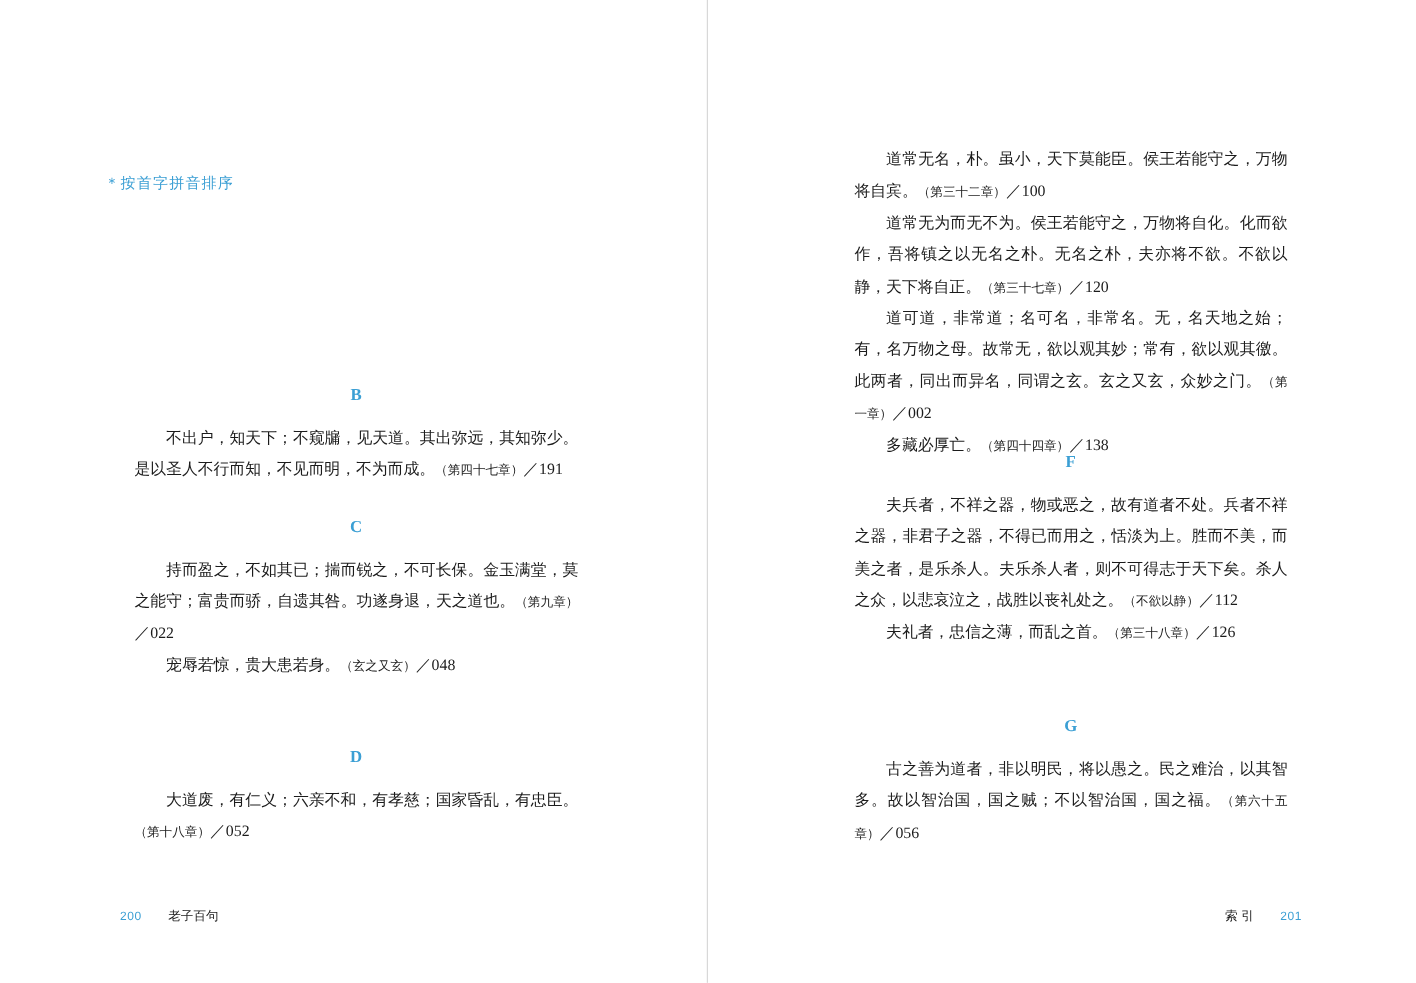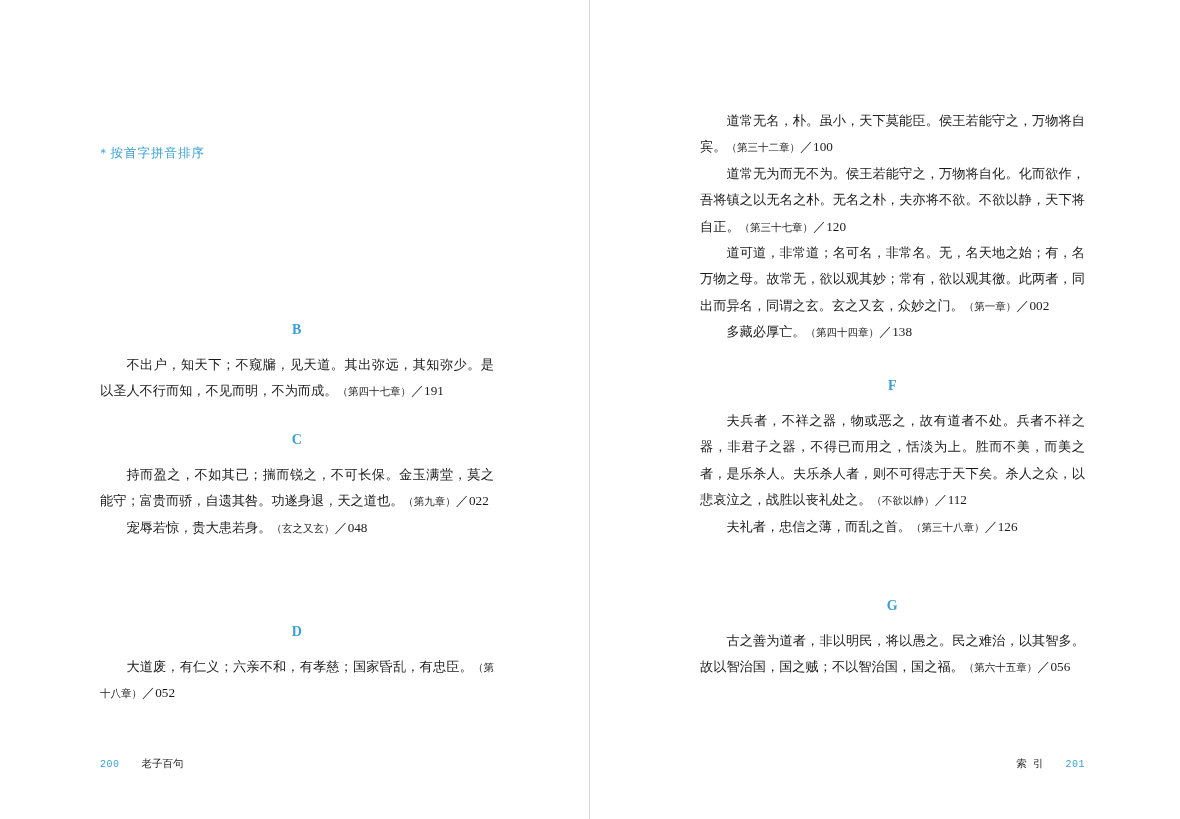--- a/index.html
+++ b/index.html
@@ -39,21 +39,21 @@
   .page.left .content {
     padding: 0 95px 0 100px;
   }
   .page.right .content {
     padding: 0 95px 0 110px;
   }
 
   
   .section-note {
     position: absolute;
-    left: 97px;
+    left: 87px;
     top: 145px;
     font-size: 12.5px;
     color: #3b9fd4;
     letter-spacing: 1px;
     font-family: "Liberation Serif", "DejaVu Serif", serif;
   }
 
   .letter-heading {
     text-align: center;
     color: #3b9fd4;
@@ -70,28 +70,28 @@
     text-align: justify;
     text-indent: 2em;
     font-family: "Liberation Serif", "DejaVu Serif", serif;
     margin: 0;
   }
   .entry .cite {
     font-size: 10.5px;
   }
 
   
-  .entries { margin: 0; }
+  .entries { margin: 12px; }
 
   .footer {
     position: absolute;
     bottom: 48px;
     font-size: 10.5px;
     color: #1b1b1b;
-    font-family: Liberation Mono, monospace;
+    font-family: Liberation Sans, sans-serif;
   }
   .footer .pagenum {
     color: #3b9fd4;
     font-size: 10px;
     letter-spacing: 0.5px;
   }
   .page.left .footer {
     left: 100px;
   }
   .page.left .footer .bookname {

